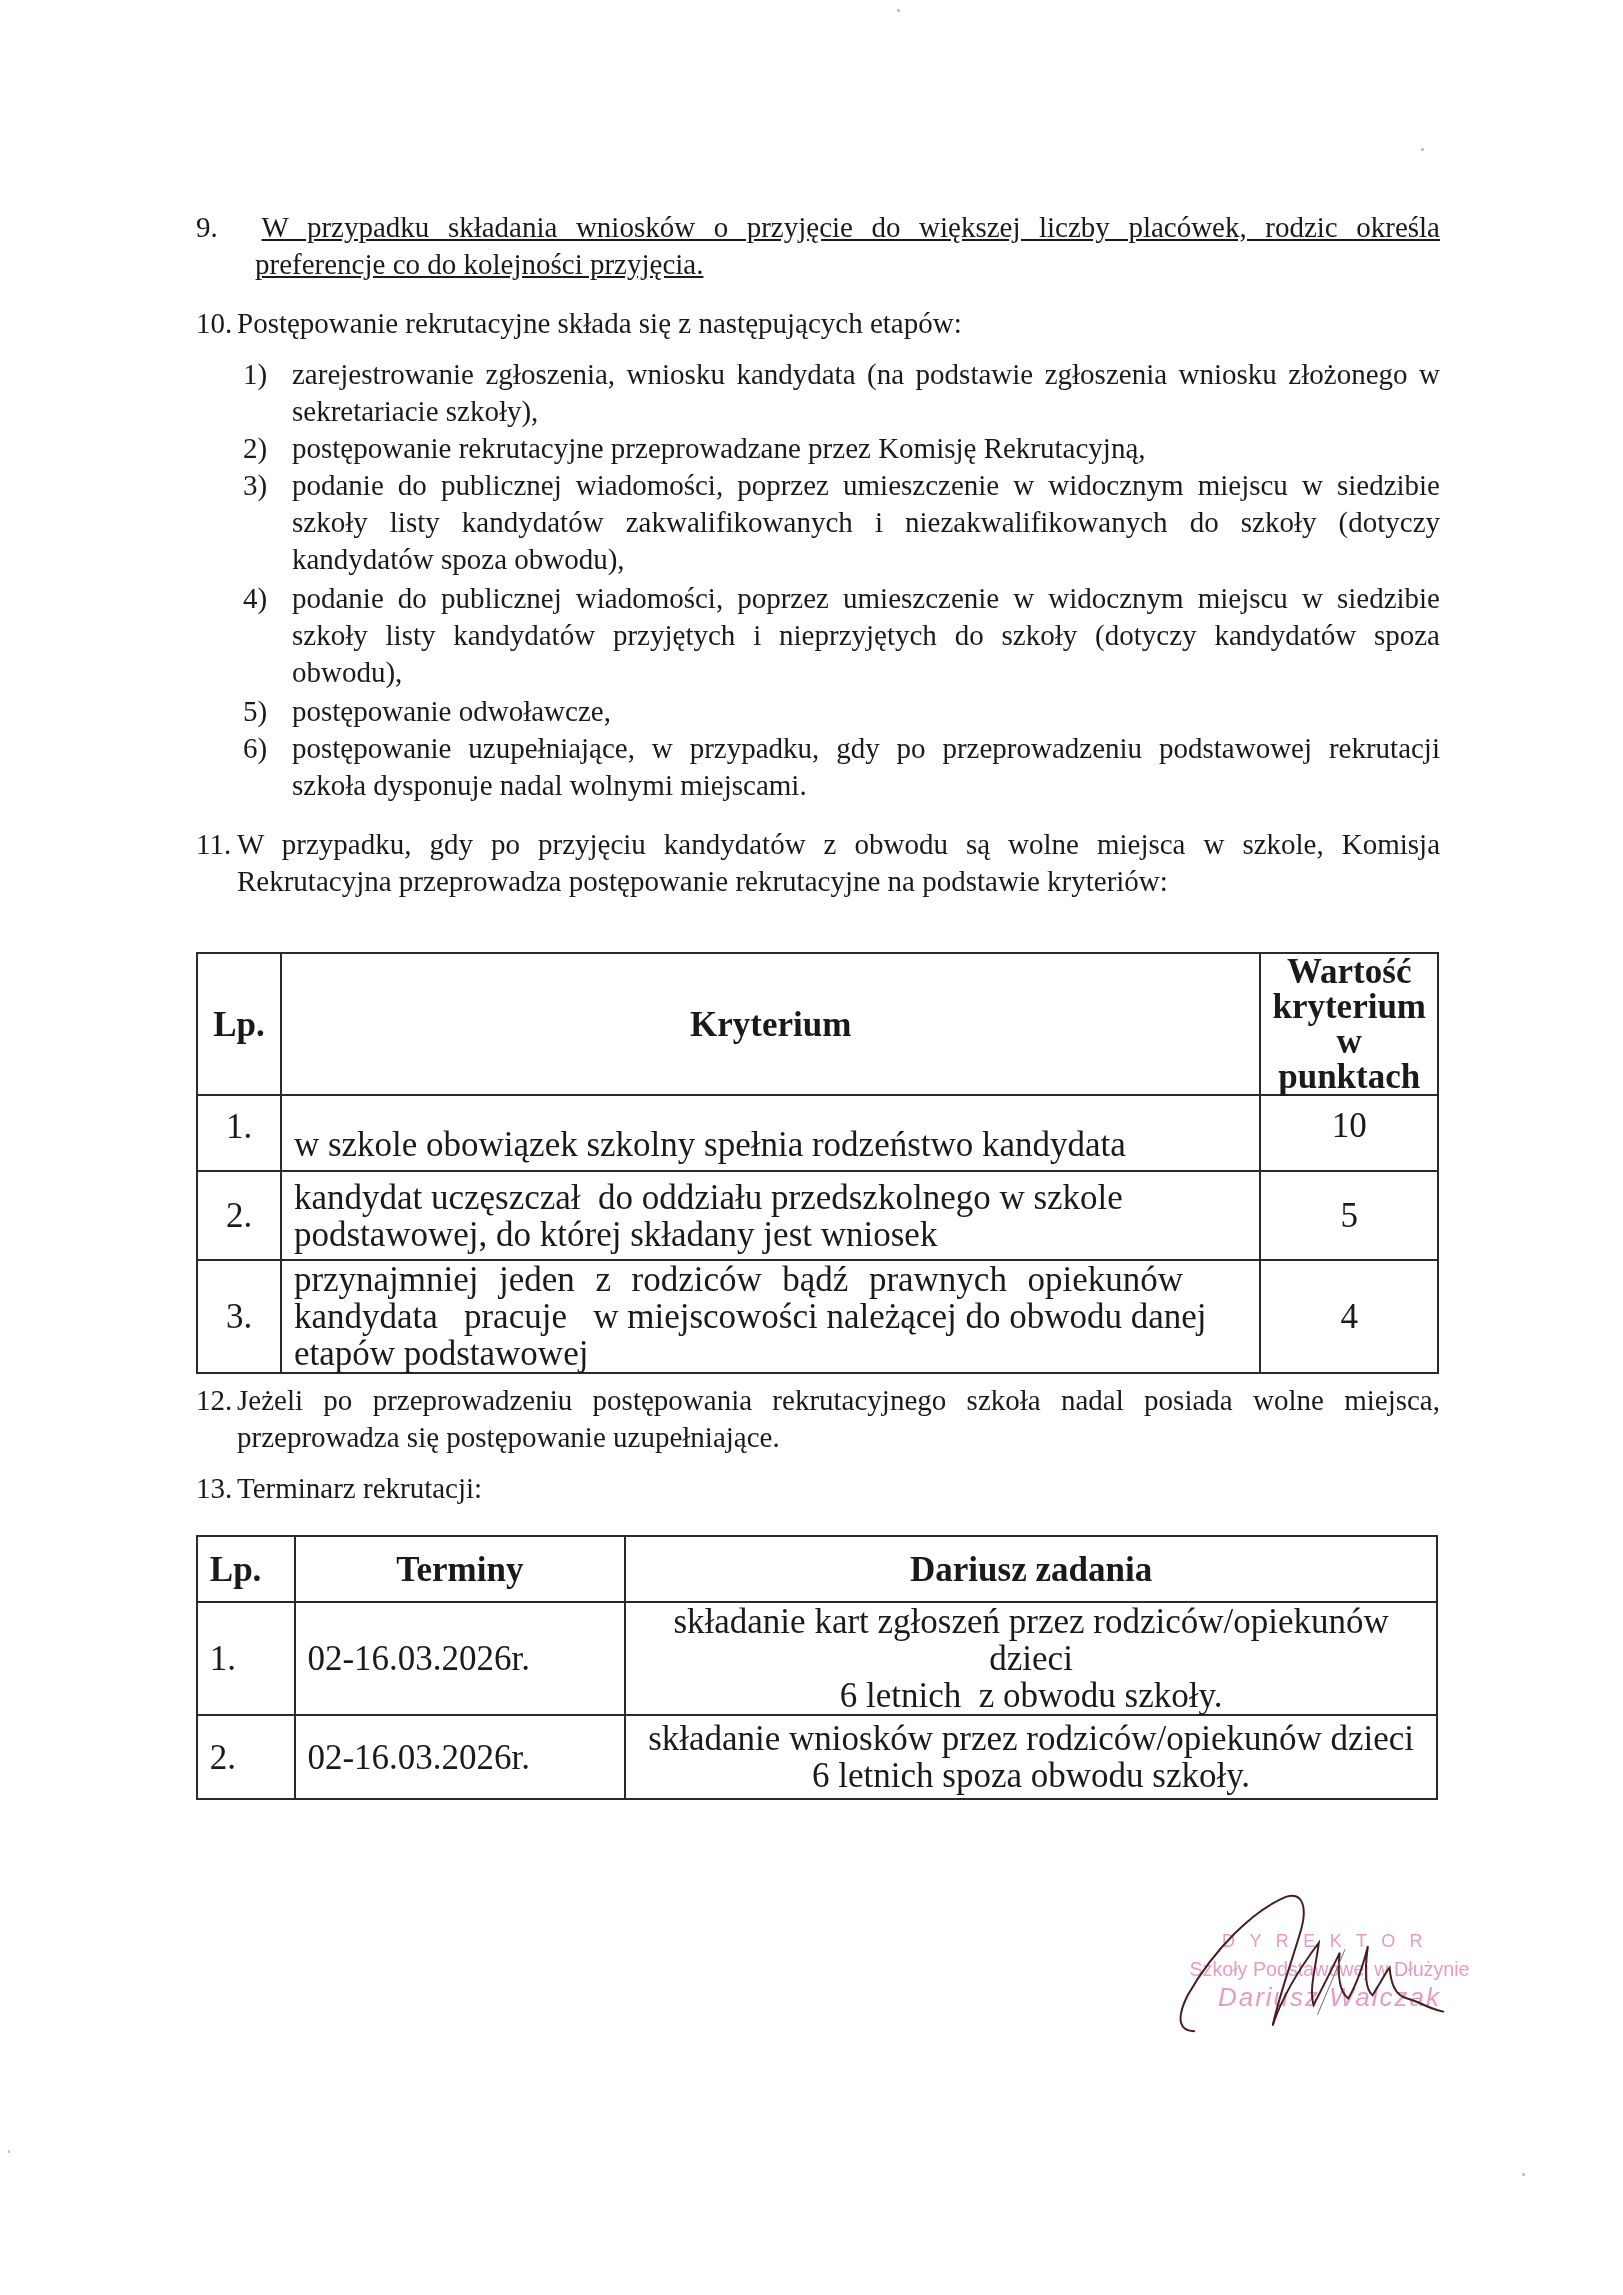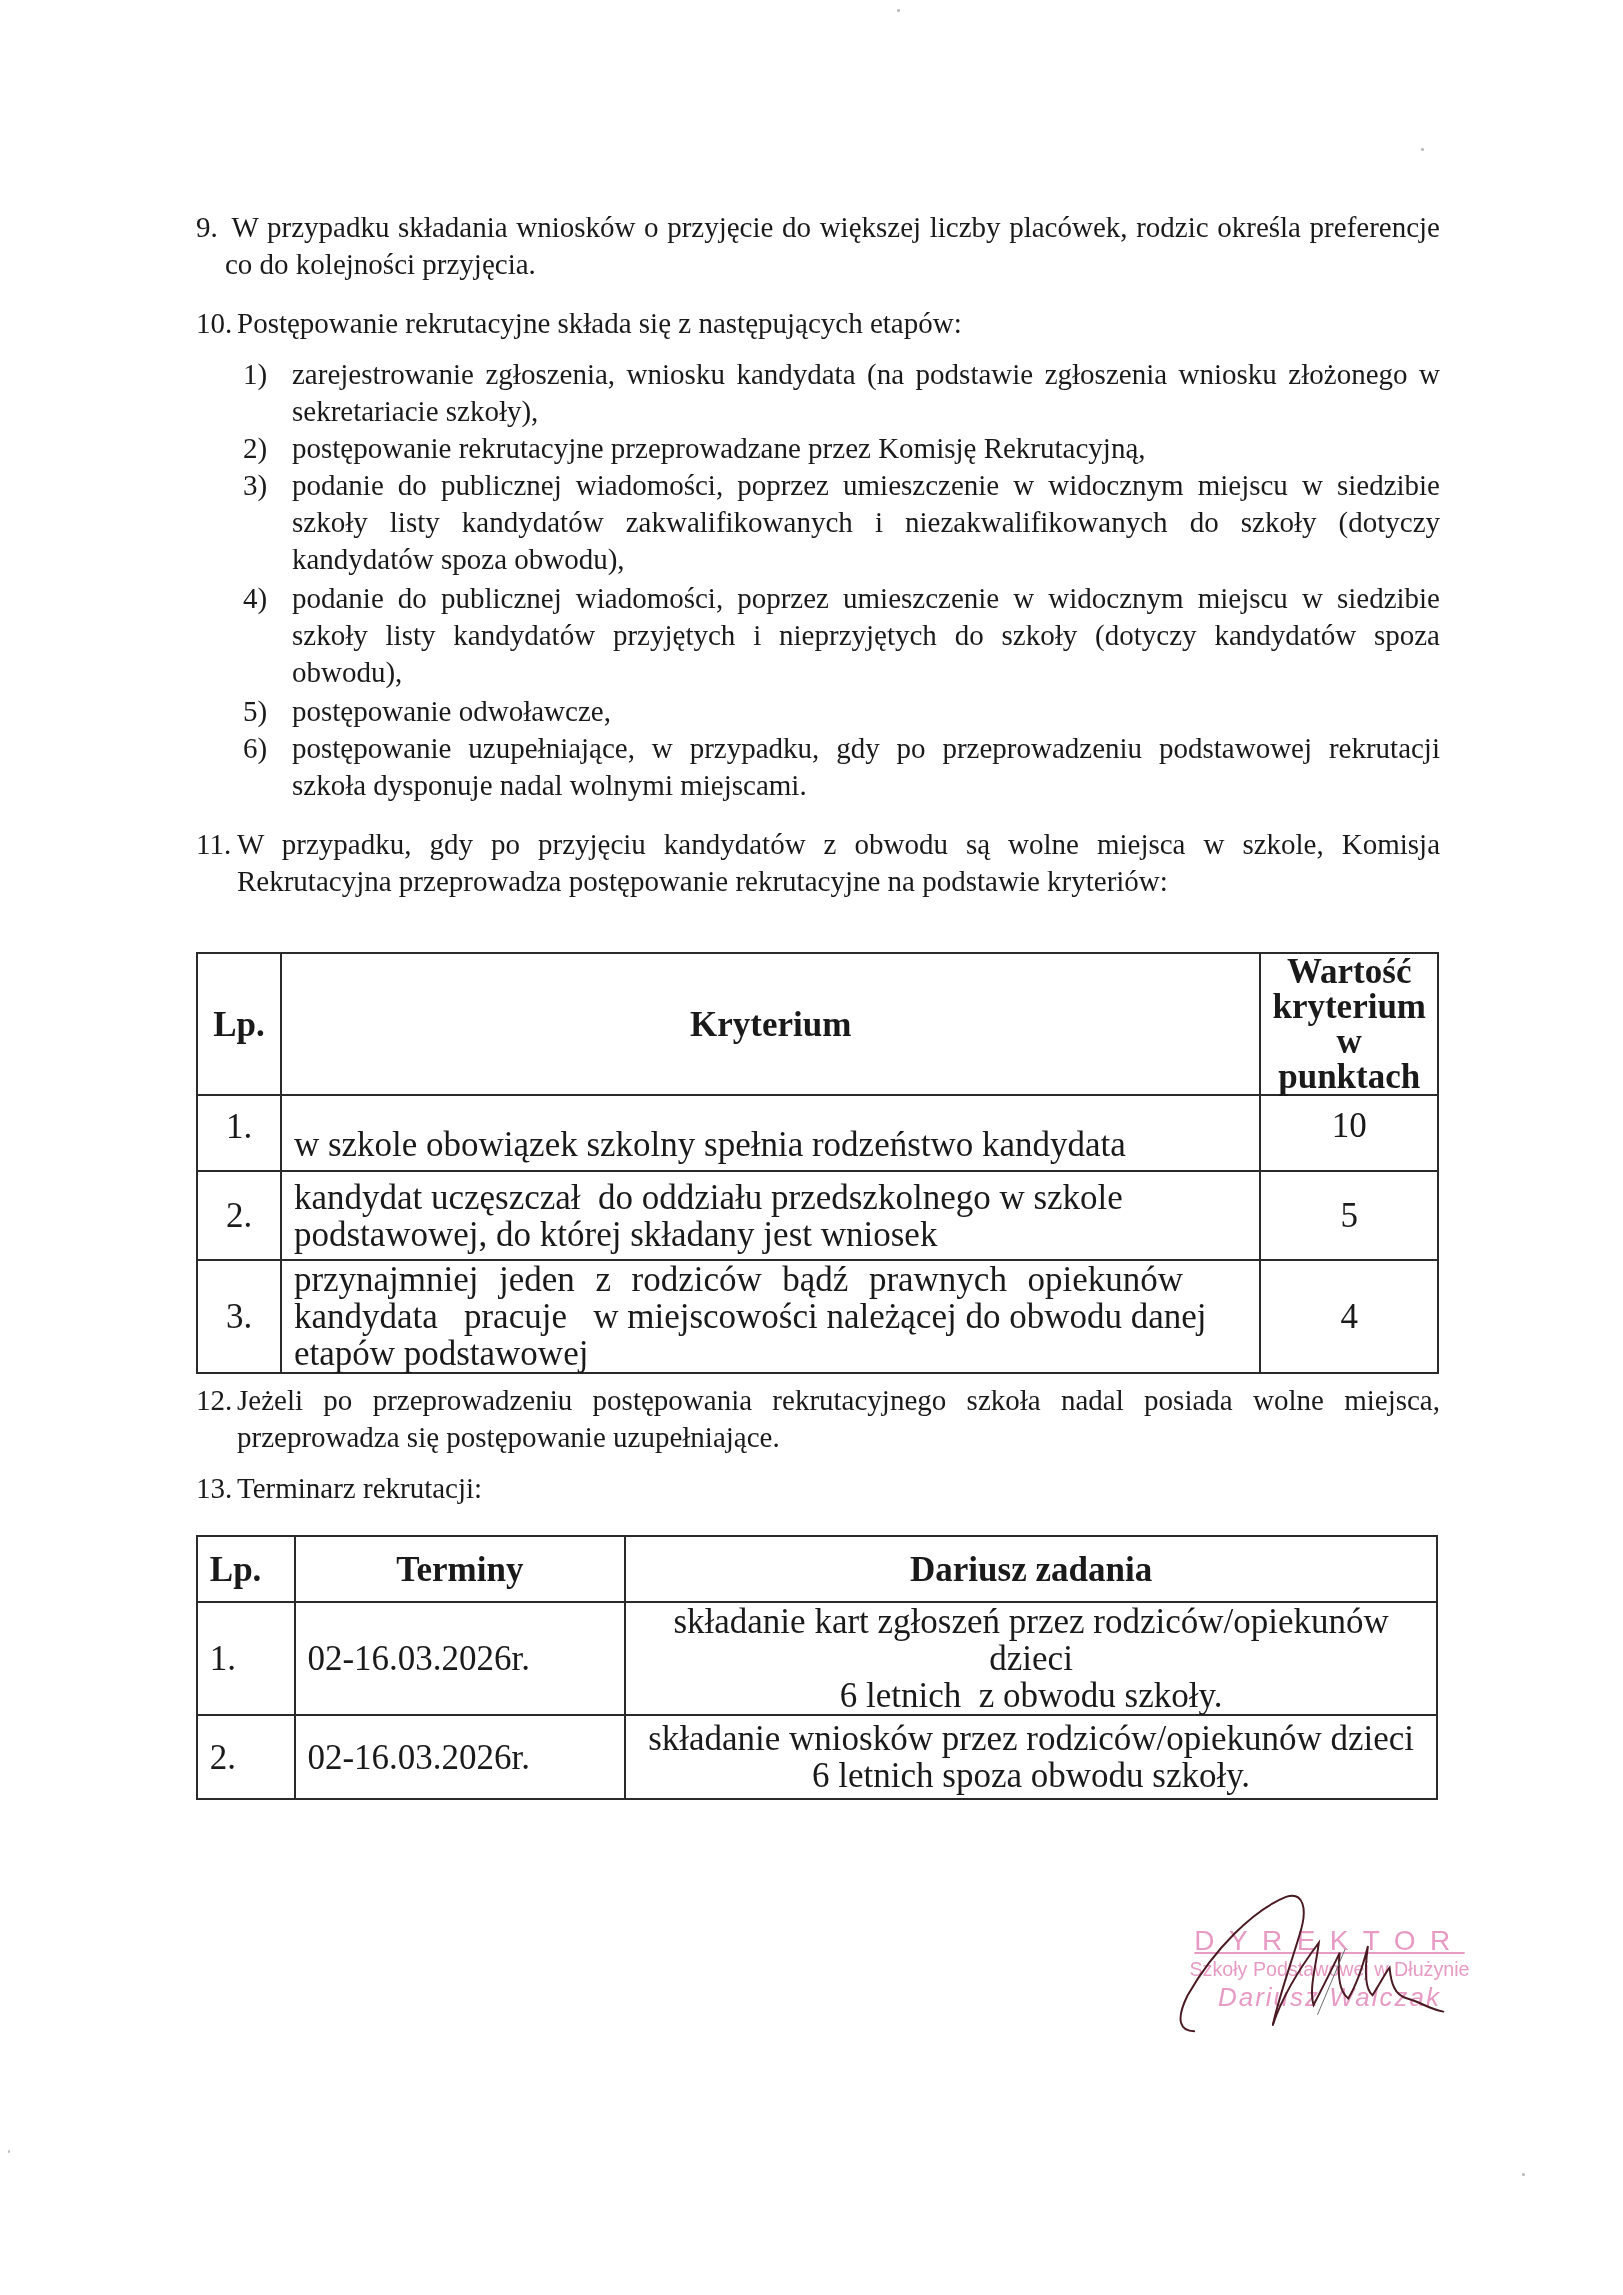--- a/index.html
+++ b/index.html
@@ -44,35 +44,35 @@
   #t2 th.c-lp { text-align: left; }
   #t2 .c-task { text-align: center; }
   #t2 tr.h { height: 66px; }
   #t2 tr.r { height: 84px; }
 
   .stamp {
     position: absolute; left: 1175px; top: 1910px; width: 309px; height: 131px;
     font-family: "Liberation Sans", "DejaVu Sans", sans-serif; color: #e79ac3;
     text-align: center;
   }
-  .stamp .s1 { font-size: 28px; letter-spacing: 14.4px; line-height: 30px; margin-top: 16px; text-decoration: underline; }
+  .stamp .s1 { font-size: 18px; letter-spacing: 14.4px; line-height: 30px; margin-top: 16px; }
   .stamp .s2 { font-size: 19.7px; line-height: 26px; letter-spacing: 0; }
   .stamp .s3 { font-size: 26px; line-height: 31.5px; font-style: italic; letter-spacing: 2px; }
   .signature { position: absolute; left: 1168px; top: 1890px; width: 295px; height: 158px; }
 
   .speck { position: absolute; width: 2.6px; height: 2.6px; background: #bdbdbd; border-radius: 1.3px; }
 </style>
 </head>
 <body>
 
 <div class="page">
 
   <div class="para" style="top:209px;">
     <span class="num">9.</span>
-    <span class="txt" style="margin-left:29px; text-indent:6.6px;">W przypadku składania wniosków o przyjęcie do większej liczby placówek, rodzic określa preferencje co do kolejności przyjęcia.</span>
+    <span class="txt" style="margin-left:59px; text-indent:6.6px;text-decoration:underline;">W przypadku składania wniosków o przyjęcie do większej liczby placówek, rodzic określa preferencje co do kolejności przyjęcia.</span>
   </div>
 
   <div class="para" style="top:305px;">
     <span class="num">10.</span>
     <span class="txt" style="margin-left:41px;">Postępowanie rekrutacyjne składa się z następujących etapów:</span>
   </div>
 
   <div class="sub" style="top:356px;">
     <span class="num">1)</span>
     <span class="txt">zarejestrowanie zgłoszenia, wniosku kandydata (na podstawie zgłoszenia wniosku złożonego w sekretariacie szkoły),</span>

